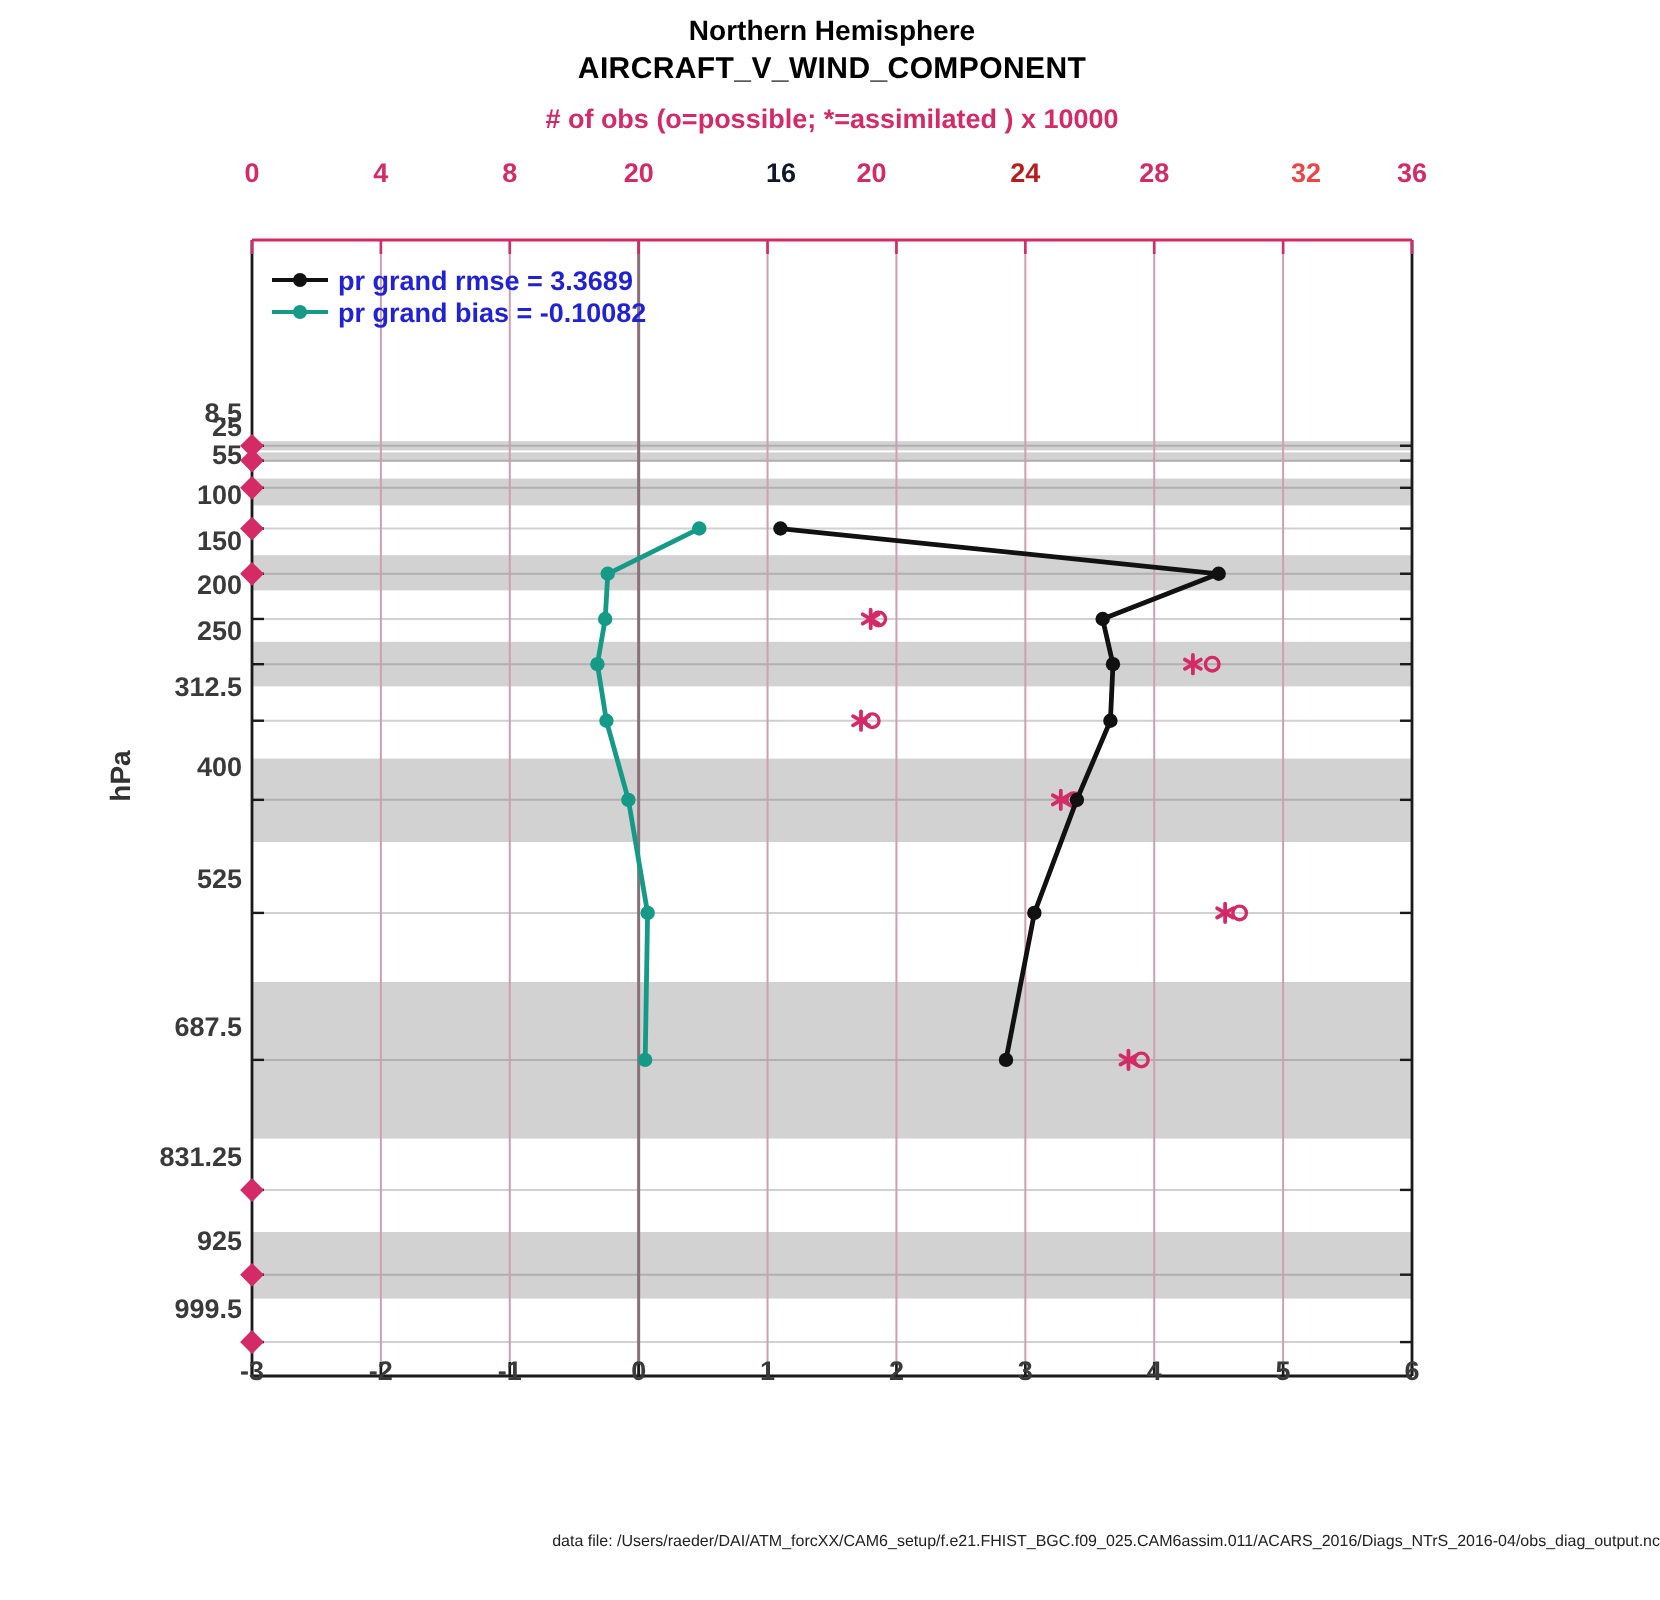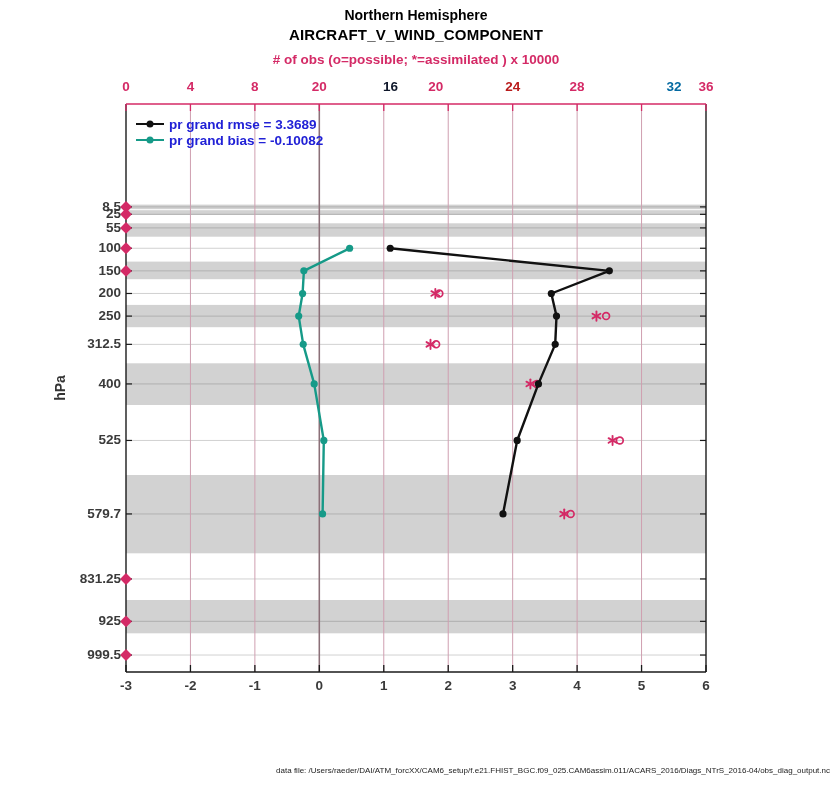--- a/index.html
+++ b/index.html
@@ -4,21 +4,21 @@
 <style>
   html,body{margin:0;padding:0;background:#fff;}
   #stage{
     position:relative;width:830px;height:800px;background:#ffffff;
     font-family:"Liberation Sans","DejaVu Sans",sans-serif;overflow:hidden;
   }
   .ctext{position:absolute;left:126px;width:580px;text-align:center;}
   #title1{top:7px;font-size:14px;font-weight:700;color:#000;}
   #title2{top:26px;font-size:15px;font-weight:700;color:#000;letter-spacing:.2px;}
   #obslabel{top:52px;font-size:13.5px;font-weight:700;}
-  #plot{position:absolute;left:126px;top:104px;width:580px;height:568px;box-sizing:content-box;}
+  #plot{position:absolute;left:126px;top:120px;width:580px;height:568px;box-sizing:content-box;}
   #plot-svg{position:absolute;left:0;top:0;overflow:visible;}
   .ticklabel{position:absolute;font-size:13.5px;font-weight:600;color:#3a3a3a;white-space:nowrap;}
   .toplabel{font-weight:700;}
   .ylabel{text-align:right;}
   #hpa{position:absolute;left:30px;top:380px;width:60px;text-align:center;font-size:14px;font-weight:600;color:#333;transform:rotate(-90deg);transform-origin:center;}
   #xaxis-label{top:698px;font-size:14px;font-weight:600;color:#2e2e2e;}
   #subtitle{position:absolute;left:0;top:719px;width:830px;text-align:center;font-size:15px;font-weight:500;color:#111;}
   #footer{position:absolute;left:0;top:766px;width:830px;text-align:right;font-size:8px;font-weight:400;color:#222;}
   #legend{position:absolute;left:10px;top:12px;}
   .leg-row{display:flex;align-items:center;height:16px;}
@@ -192,21 +192,21 @@
   <div id="footer">data file: /Users/raeder/DAI/ATM_forcXX/CAM6_setup/f.e21.FHIST_BGC.f09_025.CAM6assim.011/ACARS_2016/Diags_NTrS_2016-04/obs_diag_output.nc</div>
 
 <div class="ticklabel toplabel" style="left: 106px; top: 79px; color: rgb(212, 42, 102); width: 40px; text-align: center;">0</div>
     <div class="ticklabel toplabel" style="left: 170.444px; top: 79px; color: rgb(212, 42, 102); width: 40px; text-align: center;">4</div>
     <div class="ticklabel toplabel" style="left: 234.889px; top: 79px; color: rgb(212, 42, 102); width: 40px; text-align: center;">8</div>
     <div class="ticklabel toplabel" style="left: 299.333px; top: 79px; color: rgb(212, 42, 102); width: 40px; text-align: center;">20</div>
     <div class="ticklabel toplabel" style="left: 383px; top: 79px; color: #0f172a; width: 40px; ">16</div>
     <div class="ticklabel toplabel" style="left: 428.222px; top: 79px; color: rgb(212, 42, 102); width: 40px; text-align: left;">20</div>
     <div class="ticklabel toplabel" style="left: 492.667px; top: 79px; color: #b91c1c; width: 40px; text-align: center;">24</div>
     <div class="ticklabel toplabel" style="left: 557.111px; top: 79px; color: rgb(212, 42, 102); width: 40px; text-align: center;">28</div>
-    <div class="ticklabel toplabel" style="left: 654px; top: 79px; color: #0369a1; width: 40px; text-align: center;">32</div>
+    <div class="ticklabel toplabel" style="left: 633px; top: 79px; color: #ef4444; width: 40px; text-align: center;">32</div>
     <div class="ticklabel toplabel" style="left: 686px; top: 79px; color: rgb(212, 42, 102); width: 40px; text-align: center;">36</div>
     <div class="ticklabel " style="left: 106px; top: 678px; width: 40px; text-align: center;">-3</div>
     <div class="ticklabel " style="left: 170.444px; top: 678px; width: 40px; text-align: center;">-2</div>
     <div class="ticklabel " style="left: 234.889px; top: 678px; width: 40px; text-align: center;">-1</div>
     <div class="ticklabel " style="left: 299.333px; top: 678px; width: 40px; text-align: center;">0</div>
     <div class="ticklabel " style="left: 363.778px; top: 678px; width: 40px; text-align: center;">1</div>
     <div class="ticklabel " style="left: 428.222px; top: 678px; width: 40px; text-align: center;">2</div>
     <div class="ticklabel " style="left: 492.667px; top: 678px; width: 40px; text-align: center;">3</div>
     <div class="ticklabel " style="left: 557.111px; top: 678px; width: 40px; text-align: center;">4</div>
     <div class="ticklabel " style="left: 621.556px; top: 678px; width: 40px; text-align: center;">5</div>
@@ -214,17 +214,17 @@
     <div class="ticklabel ylabel" style="left: 51px; top: 198.882px; width: 70px;">8.5</div>
     <div class="ticklabel ylabel" style="left: 51px; top: 206.344px; width: 70px;">25</div>
     <div class="ticklabel ylabel" style="left: 51px; top: 219.911px; width: 70px;">55</div>
     <div class="ticklabel ylabel" style="left: 51px; top: 240.261px; width: 70px;">100</div>
     <div class="ticklabel ylabel" style="left: 51px; top: 262.873px; width: 70px;">150</div>
     <div class="ticklabel ylabel" style="left: 51px; top: 285.484px; width: 70px;">200</div>
     <div class="ticklabel ylabel" style="left: 51px; top: 308.096px; width: 70px;">250</div>
     <div class="ticklabel ylabel" style="left: 51px; top: 336.36px; width: 70px;">312.5</div>
     <div class="ticklabel ylabel" style="left: 51px; top: 375.93px; width: 70px;">400</div>
     <div class="ticklabel ylabel" style="left: 51px; top: 432.459px; width: 70px;">525</div>
-    <div class="ticklabel ylabel" style="left: 51px; top: 505.946px; width: 70px;">579.7</div>
+    <div class="ticklabel ylabel" style="left: 51px; top: 505.946px; width: 70px;">687.5</div>
     <div class="ticklabel ylabel" style="left: 51px; top: 570.954px; width: 70px;">831.25</div>
     <div class="ticklabel ylabel" style="left: 51px; top: 613.35px; width: 70px;">925</div>
     <div class="ticklabel ylabel" style="left: 51px; top: 647.041px; width: 70px;">999.5</div>
   </div>
 
 </body></html>

